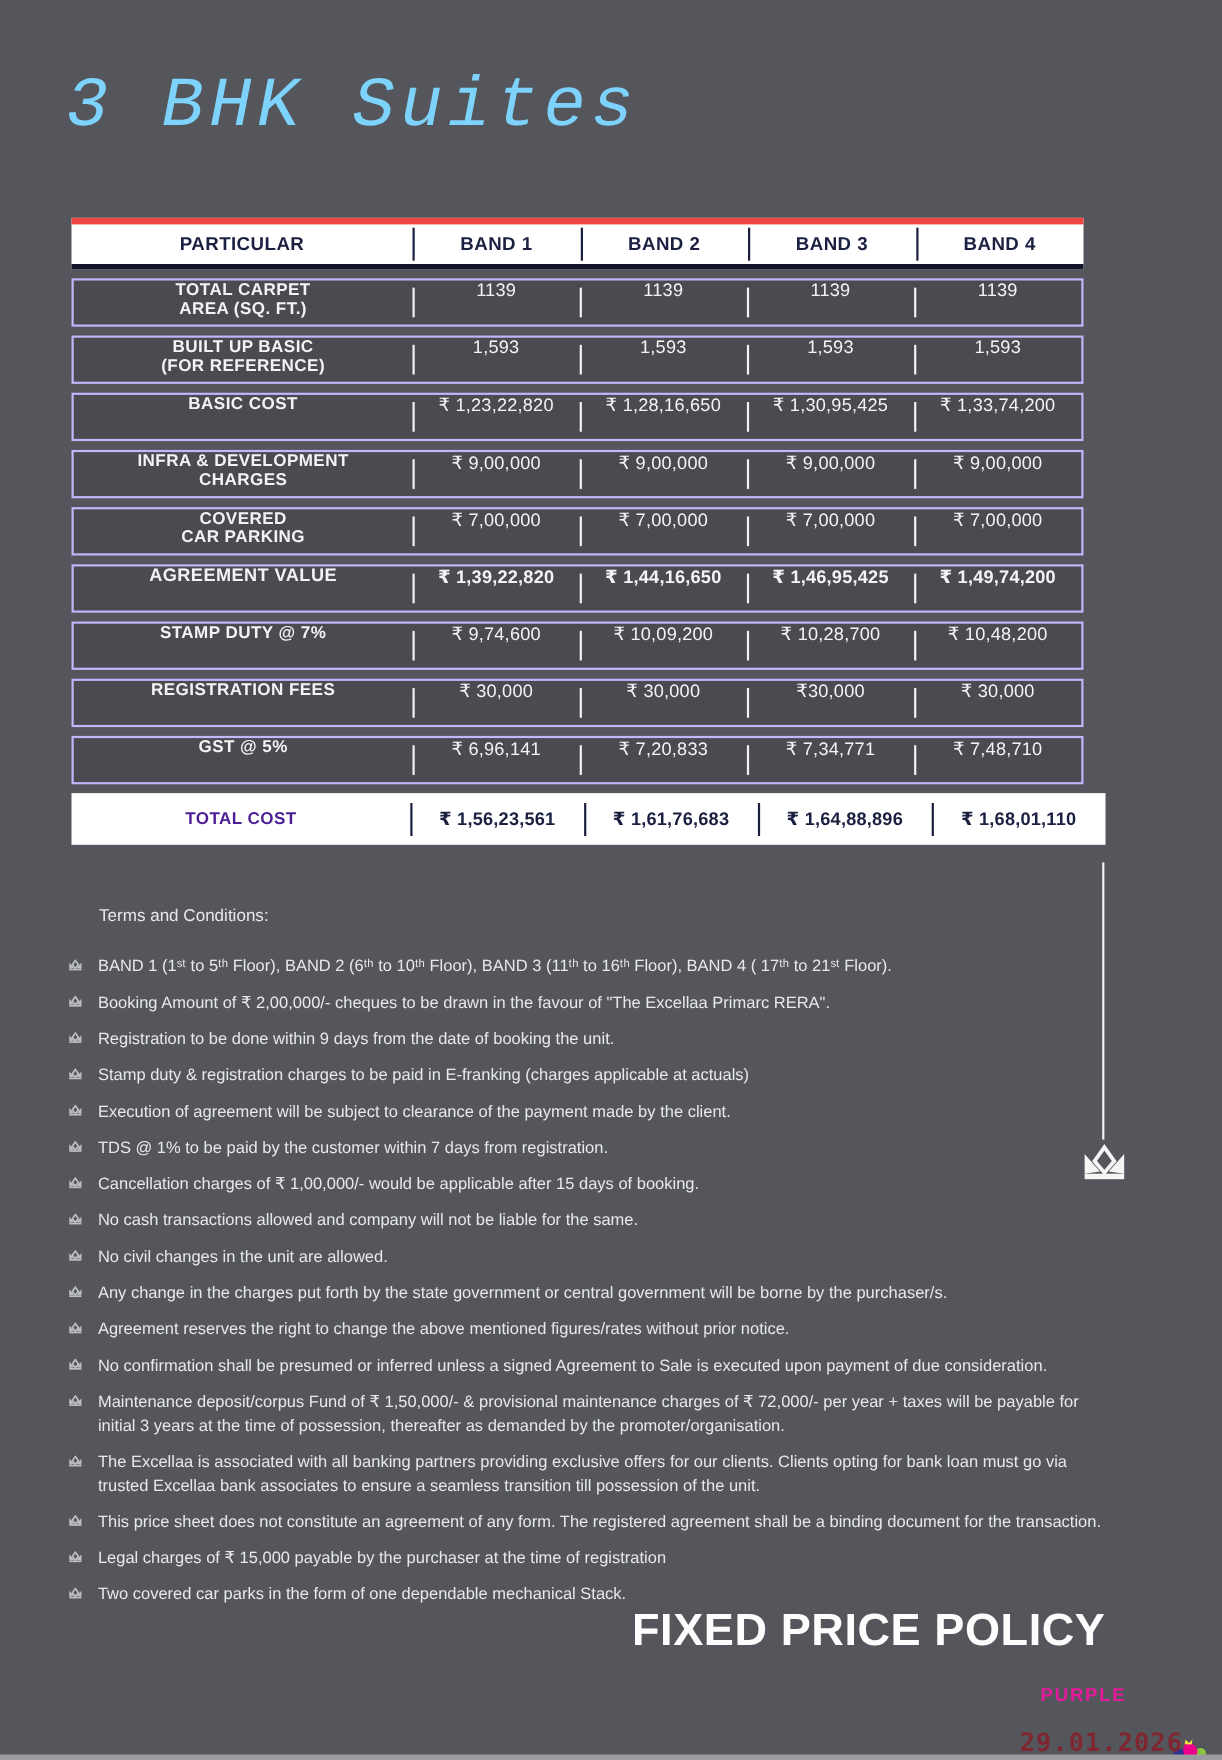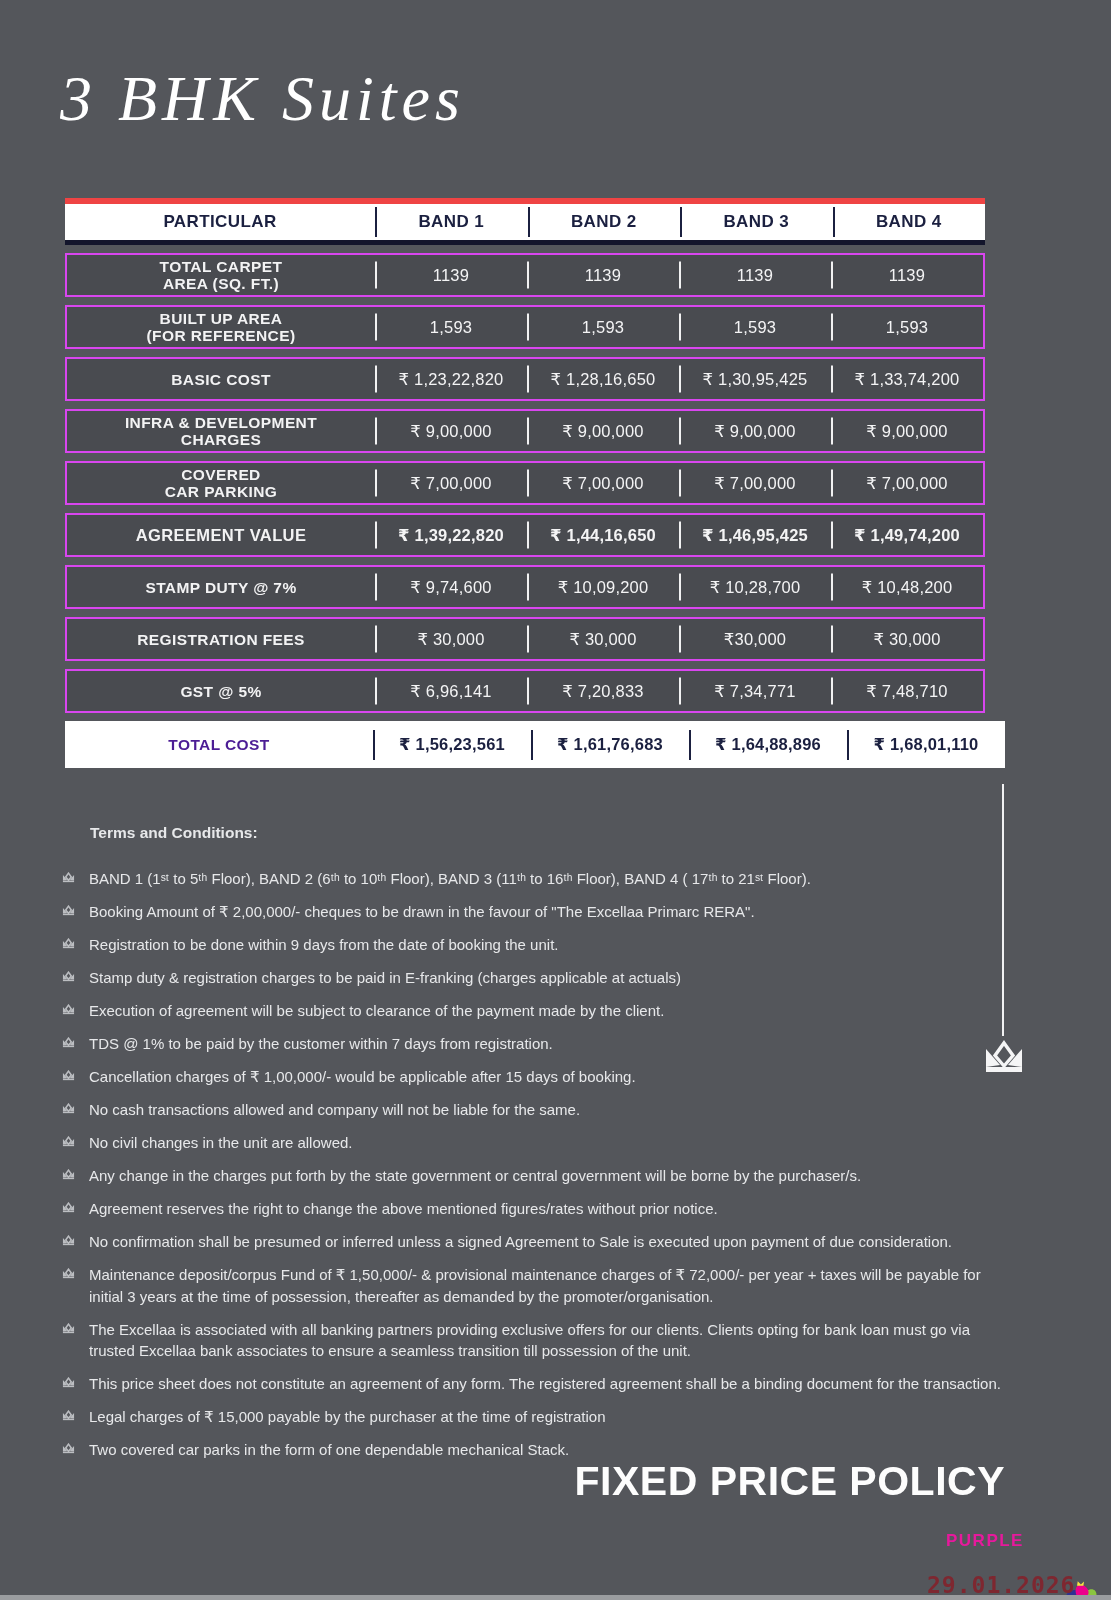--- a/index.html
+++ b/index.html
@@ -1,32 +1,32 @@
 <!DOCTYPE html>
 <html><head>
 <meta charset="utf-8">
 <style>
   html,body{margin:0;padding:0;background:#3a3b3e;}
   .page{position:relative;width:1111px;height:1600px;background:#54565b;overflow:hidden;
         font-family:"Liberation Sans","DejaVu Sans",sans-serif;}
 
   
-  .title{position:absolute;left:60px;top:62px;color:#ffffff;
-         font-family:Liberation Serif, serif;font-style:italic;font-size:64px;letter-spacing:5px;}
+  .title{position:absolute;left:60px;top:62px;color:#7dd3fc;
+         font-family:Liberation Mono, monospace;font-style:italic;font-size:64px;letter-spacing:5px;}
 
   
   .table{position:absolute;left:65px;top:198px;width:920px;}
   .thead{display:flex;align-items:center;background:#ffffff;height:36px;
          border-top:6px solid #ef4444;border-bottom:5px solid #13152b;}
   .hcell{flex:1;text-align:center;color:#1b2040;font-weight:700;font-size:17px;
          letter-spacing:.4px;position:relative;}
   .hcell.label{flex:0 0 310px;}
   .hcell:not(.label)::before{content:"";position:absolute;left:0;top:50%;transform:translateY(-50%);
          width:2px;height:30px;background:#1b2040;}
-  .trow{display:flex;align-items:center;background:#494b50;border:2px solid #d946ef;
+  .trow{display:flex;background:#494b50;border:2px solid #c4b5fd;
         height:40px;margin-top:8px;}
   .cell{flex:1;text-align:center;position:relative;}
   .cell.label{flex:0 0 308px;color:#f3f3f4;font-weight:700;font-size:15.5px;
         letter-spacing:.4px;white-space:pre-line;line-height:17px;}
   .cell.value{color:#f4f4f5;font-size:16.5px;font-weight:400;letter-spacing:.2px;}
   .trow .cell.value::before{content:"";position:absolute;left:0;top:50%;transform:translateY(-50%);
         width:2px;height:27px;background:#f2f2f3;}
   .trow.strong .cell.label{font-size:16.5px;}
   .trow.strong .cell.value{font-weight:700;}
   .tfoot{display:flex;align-items:center;background:#ffffff;height:47px;margin-top:8px;width:940px;}
@@ -34,21 +34,21 @@
   .tfoot .cell.value{color:#1b2040;font-weight:700;font-size:16.5px;}
   .tfoot .cell.value::before{content:"";position:absolute;left:0;top:50%;transform:translateY(-50%);
         width:2px;height:30px;background:#1b2040;}
 
   
   .vline{position:absolute;left:1002px;top:784px;width:2px;height:252px;background:#f2f2f3;}
   .crown{position:absolute;left:983px;top:1040px;}
 
   
   .terms{position:absolute;left:62px;top:824px;width:948px;color:#e7e8ea;font-size:15px;}
-  .terms-heading{margin:0 0 26px 28px;font-size:15.5px;font-weight:700;}
+  .terms-heading{margin:0 0 26px 28px;font-size:15.5px;font-weight:400;}
   .term{display:flex;gap:14px;margin-bottom:11.5px;line-height:21.5px;}
   .term .bullet{flex:0 0 13px;padding-top:4px;}
   .term .text{flex:1;}
 
   
   .policy{position:absolute;right:106px;top:1458px;color:#fdfdfd;font-size:41px;
           font-weight:700;letter-spacing:.5px;}
   .logo{position:absolute;left:946px;top:1532px;display:flex;align-items:center;gap:3px;}
   .logo-text{display:flex;flex-direction:column;line-height:1;gap:48px;}
   .logo .l1{color:#e6199c;font-weight:700;font-size:17px;letter-spacing:1.5px;}
@@ -77,21 +77,21 @@
     <div>
         <div class="trow">
           <div class="cell label">TOTAL CARPET
 AREA (SQ. FT.)</div>
           <div class="cell value">1139</div>
           <div class="cell value">1139</div>
           <div class="cell value">1139</div>
           <div class="cell value">1139</div>
         </div>
         <div class="trow">
-          <div class="cell label">BUILT UP AREA
+          <div class="cell label">BUILT UP BASIC
 (FOR REFERENCE)</div>
           <div class="cell value">1,593</div>
           <div class="cell value">1,593</div>
           <div class="cell value">1,593</div>
           <div class="cell value">1,593</div>
         </div>
         <div class="trow">
           <div class="cell label">BASIC COST</div>
           <div class="cell value">₹ 1,23,22,820</div>
           <div class="cell value">₹ 1,28,16,650</div>

